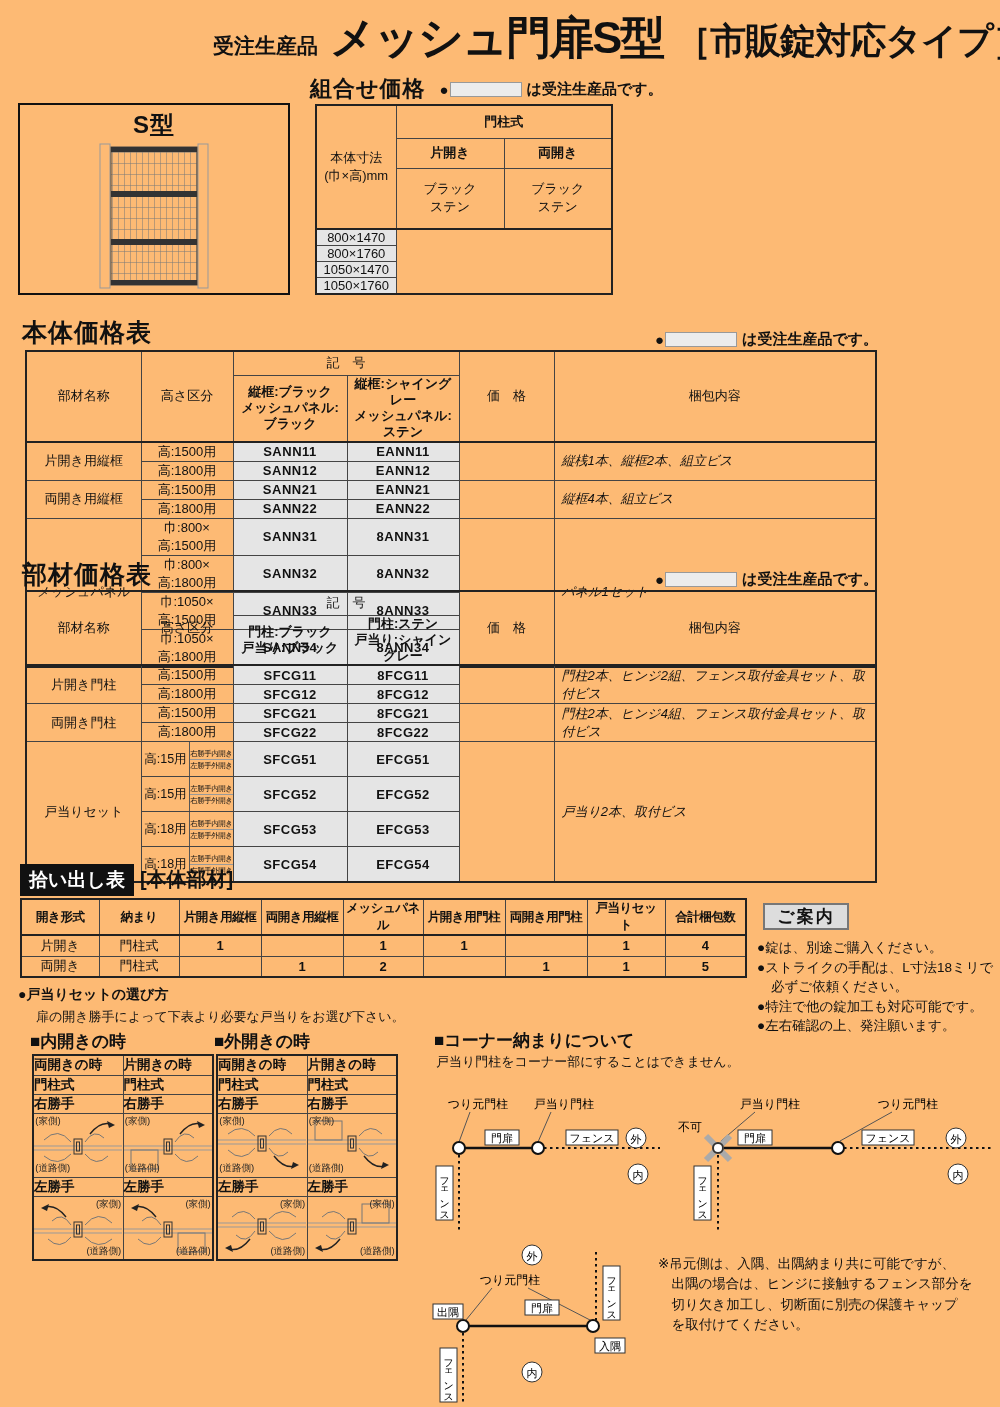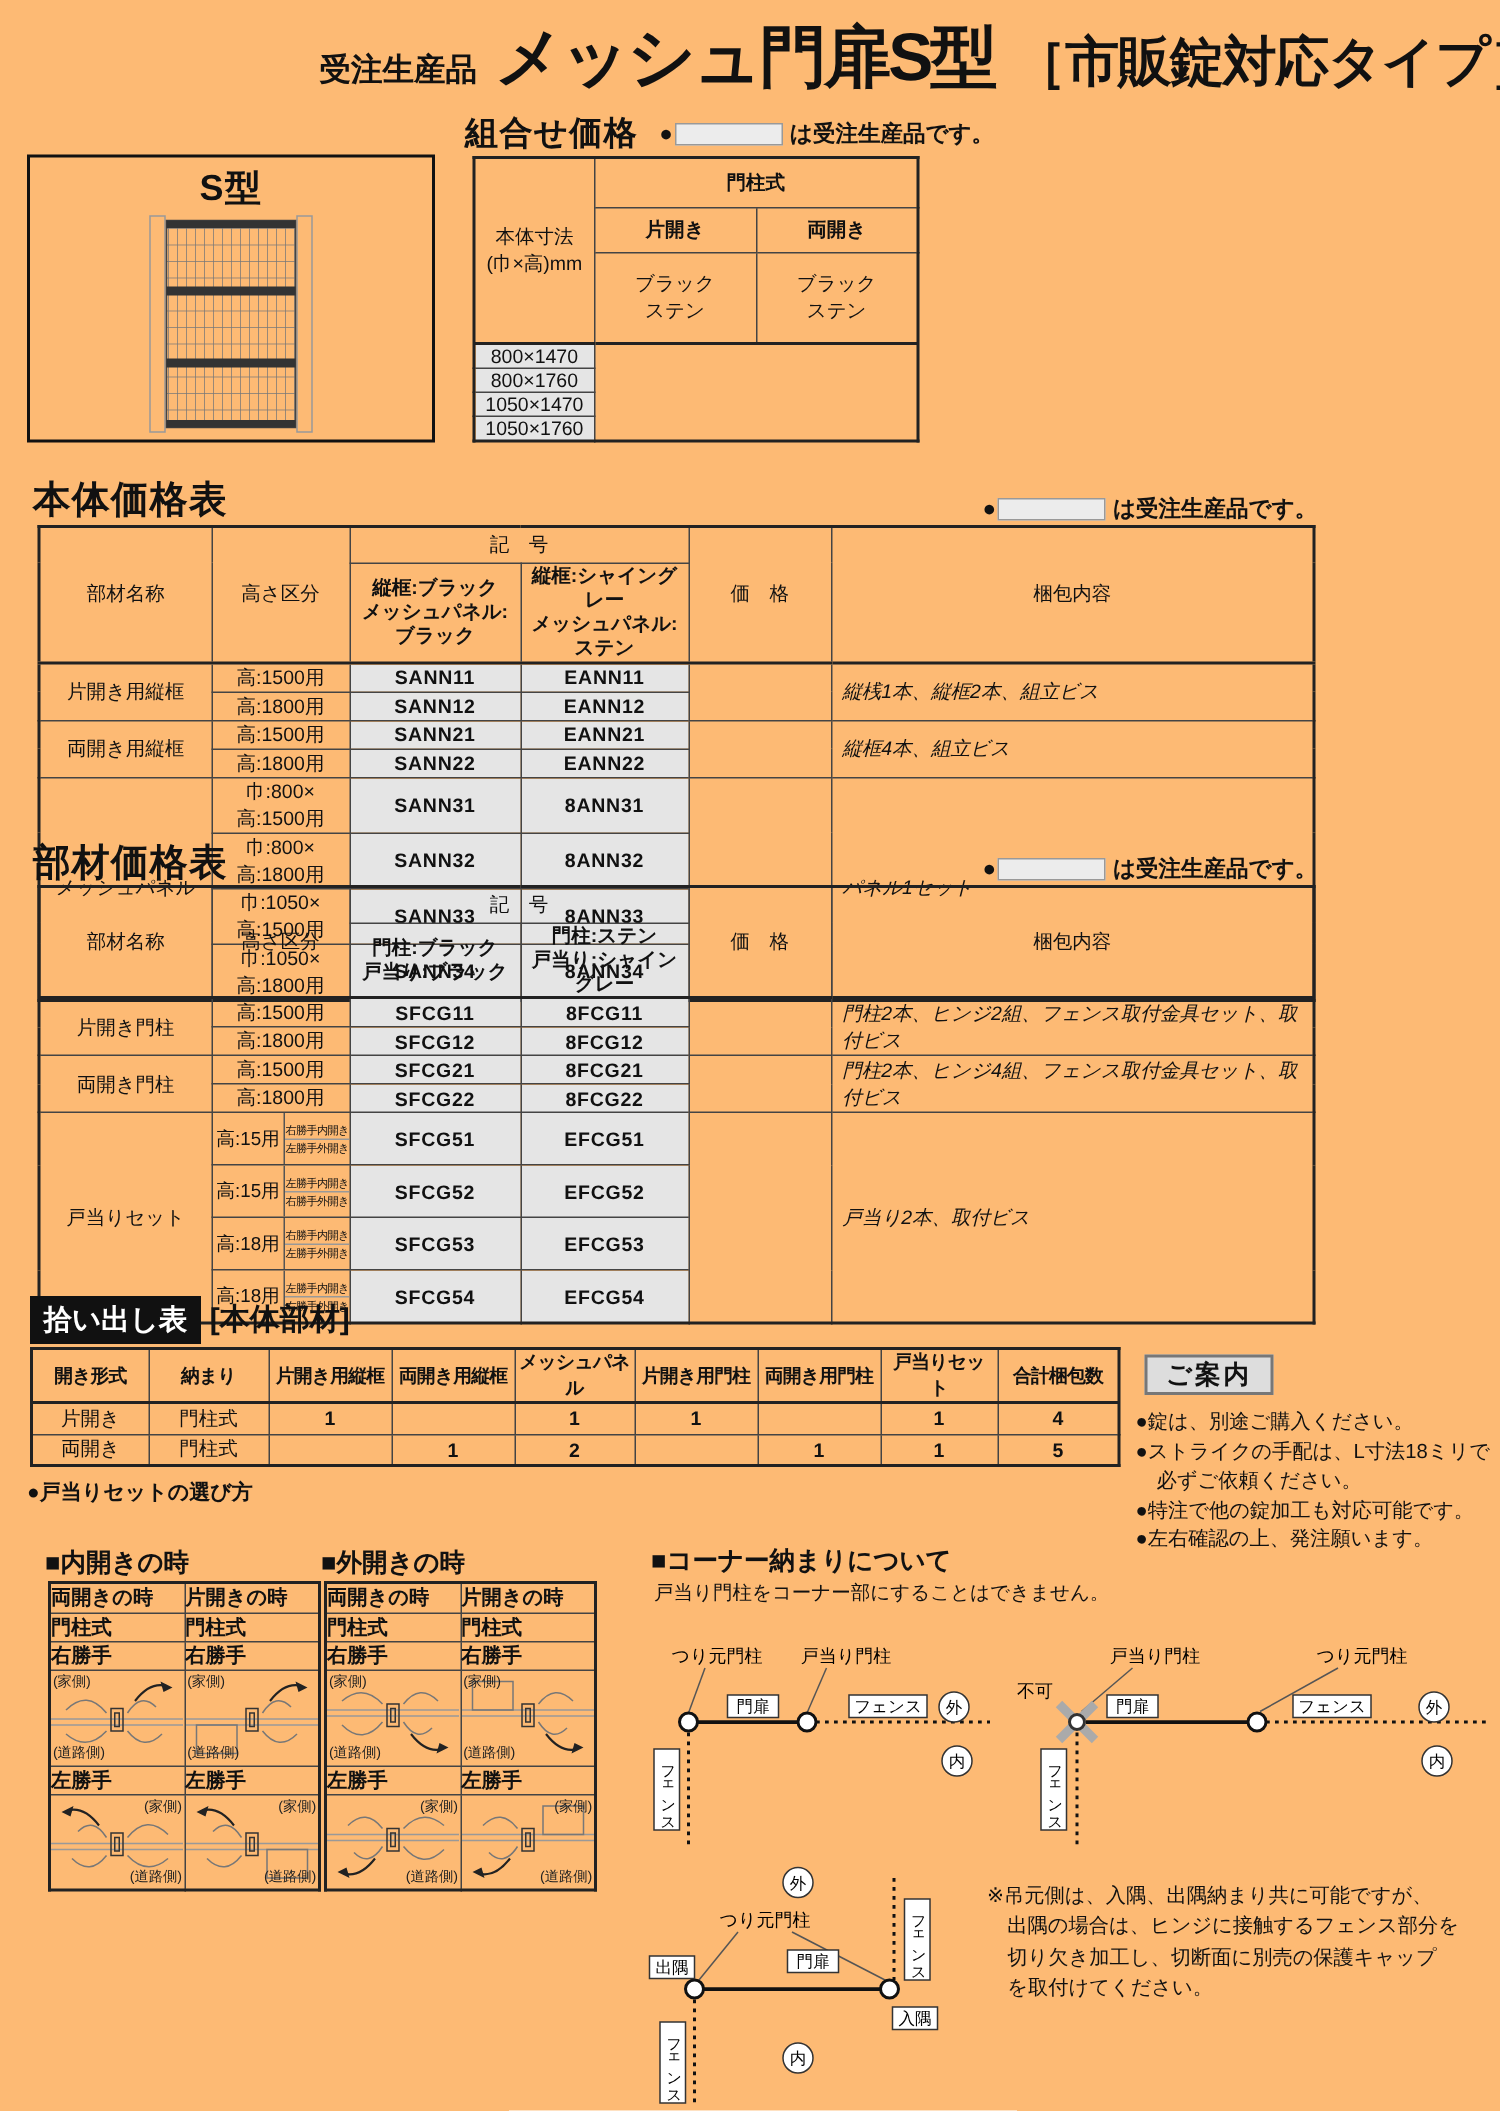--- a/index.html
+++ b/index.html
@@ -424,20 +424,21 @@
 
   <div class="abs guide-box" style="left:763px;top:903px;">ご案内</div>
   <div class="abs guide-list" style="left:757px;top:938px;">
     <div class="guide-item">●錠は、別途ご購入ください。</div>
     <div class="guide-item">●ストライクの手配は、L寸法18ミリで必ずご依頼ください。</div>
     <div class="guide-item">●特注で他の錠加工も対応可能です。</div>
     <div class="guide-item">●左右確認の上、発注願います。</div>
   </div>
 
   <div class="abs ds-head" style="left:18px;top:986px;">●戸当りセットの選び方</div>
+  <div class="abs ds-desc" style="left:36px;top:1008px;">扉の開き勝手によって下表より必要な戸当りをお選び下さい。</div>
   <div class="abs sw-title" style="left:30px;top:1030px;">■内開きの時</div>
   <div class="abs sw-title" style="left:214px;top:1030px;">■外開きの時</div>
 
   <table class="abs swing-tbl" style="left:32px;top:1054px;width:181px;">
     <colgroup>
         <col style="width:90px">
         <col style="width:90px">
       </colgroup>
     <tbody>
         <tr>

